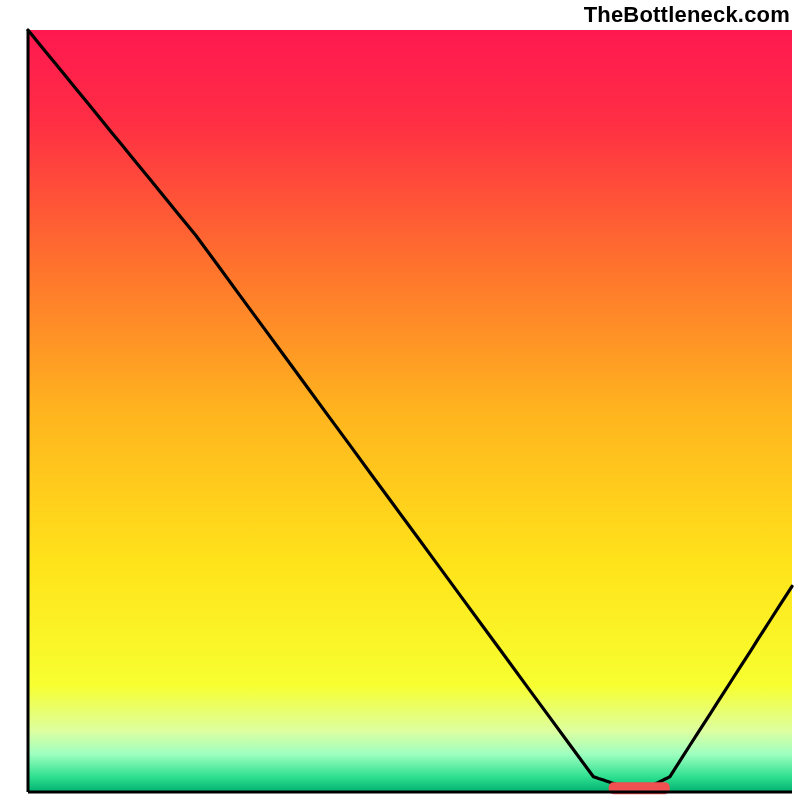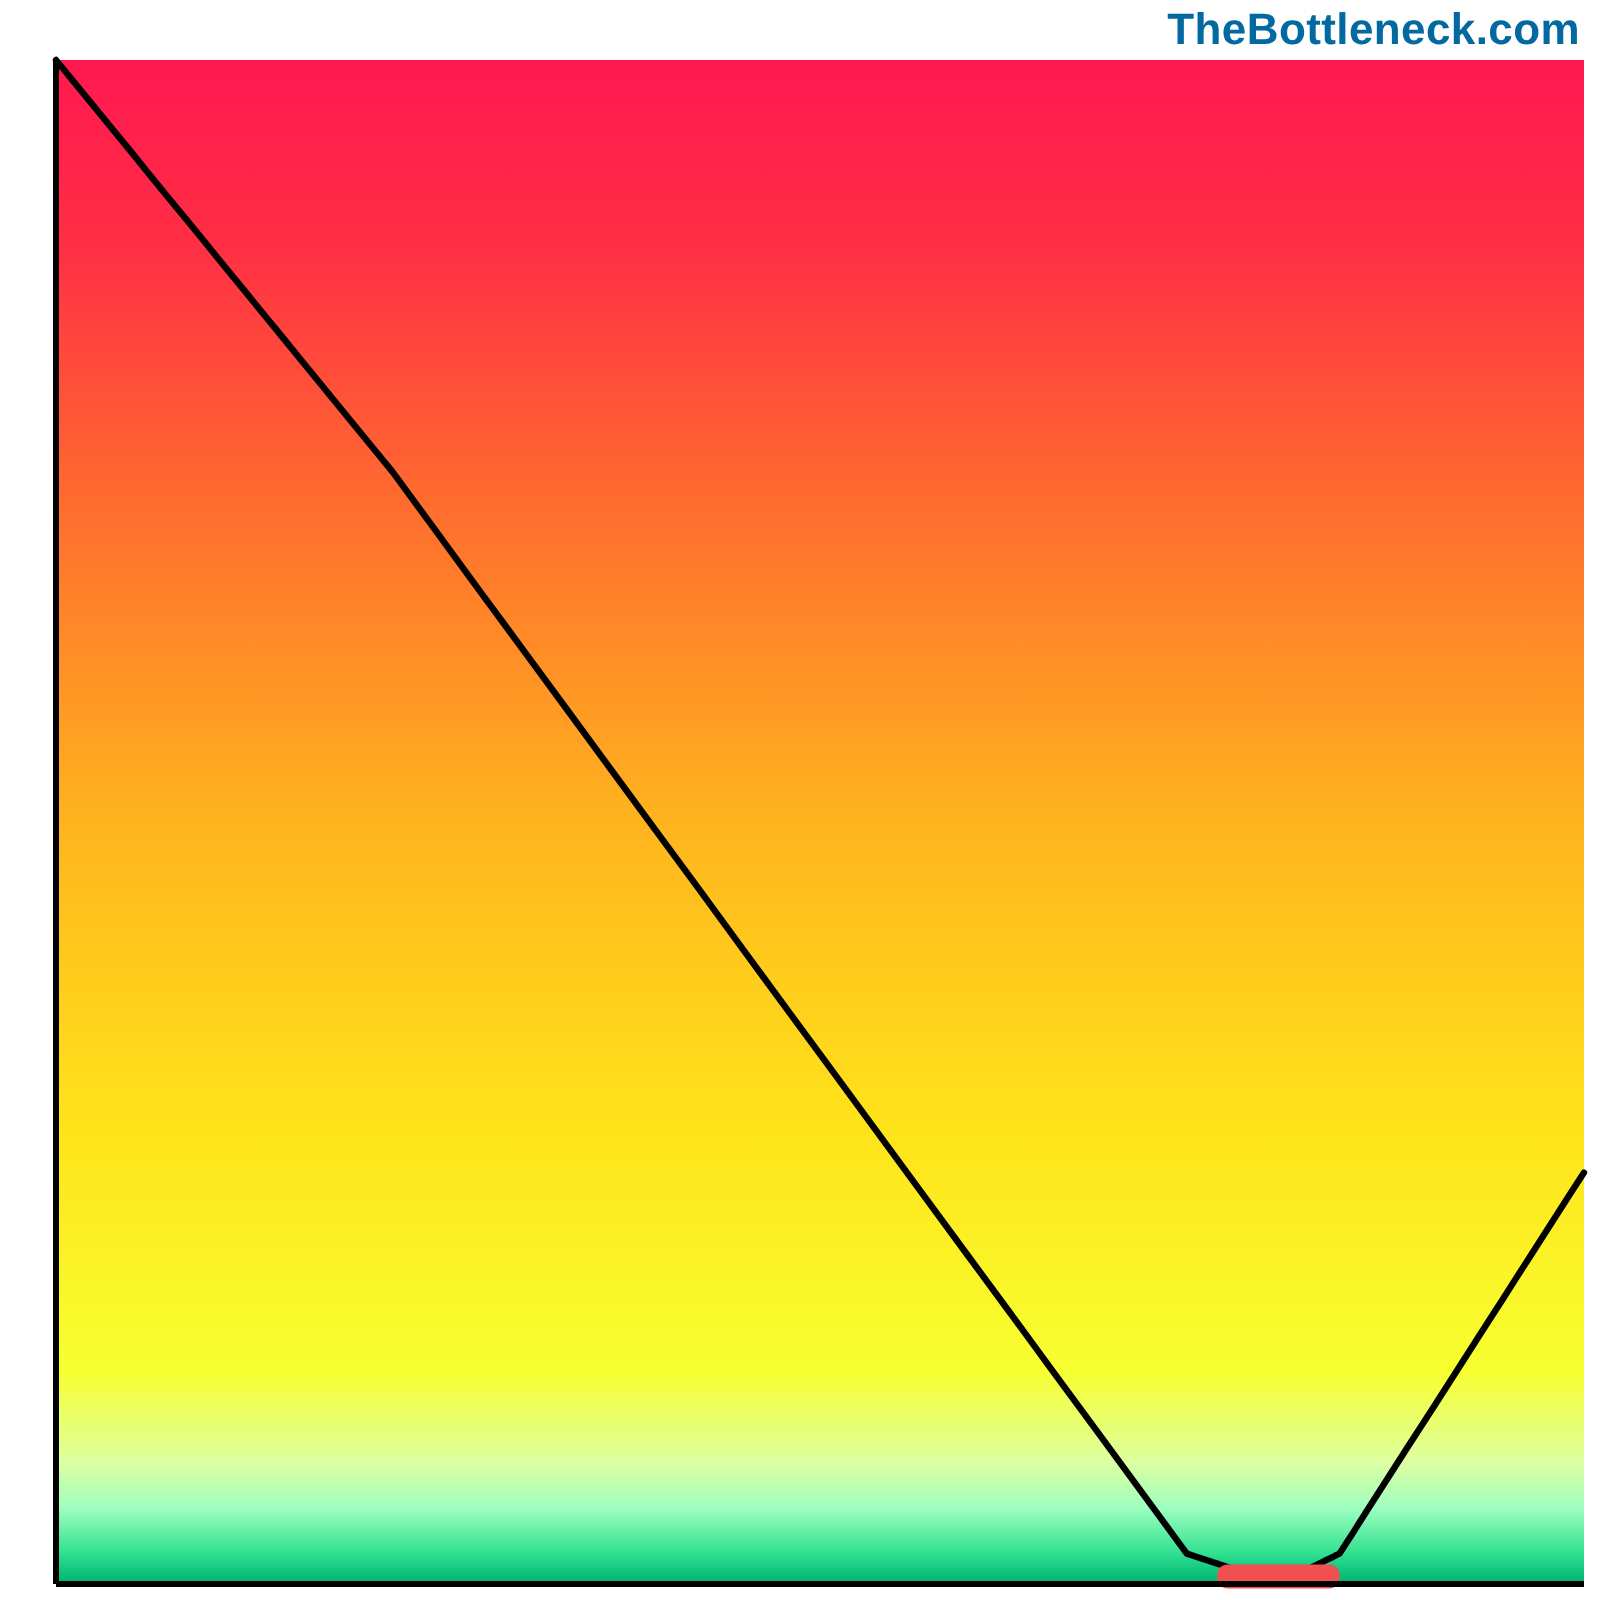--- a/index.html
+++ b/index.html
@@ -15,21 +15,21 @@
     position: relative;
     width: 800px;
     height: 800px;
   }
   .watermark {
     position: absolute;
     top: 2px;
     right: 10px;
     font-size: 22px;
     font-weight: 600;
-    color: #0369a1;
+    color: #000000;
     letter-spacing: 0.2px;
   }
   svg.chart {
     position: absolute;
     left: 0;
     top: 0;
     width: 800px;
     height: 800px;
   }
 </style>

